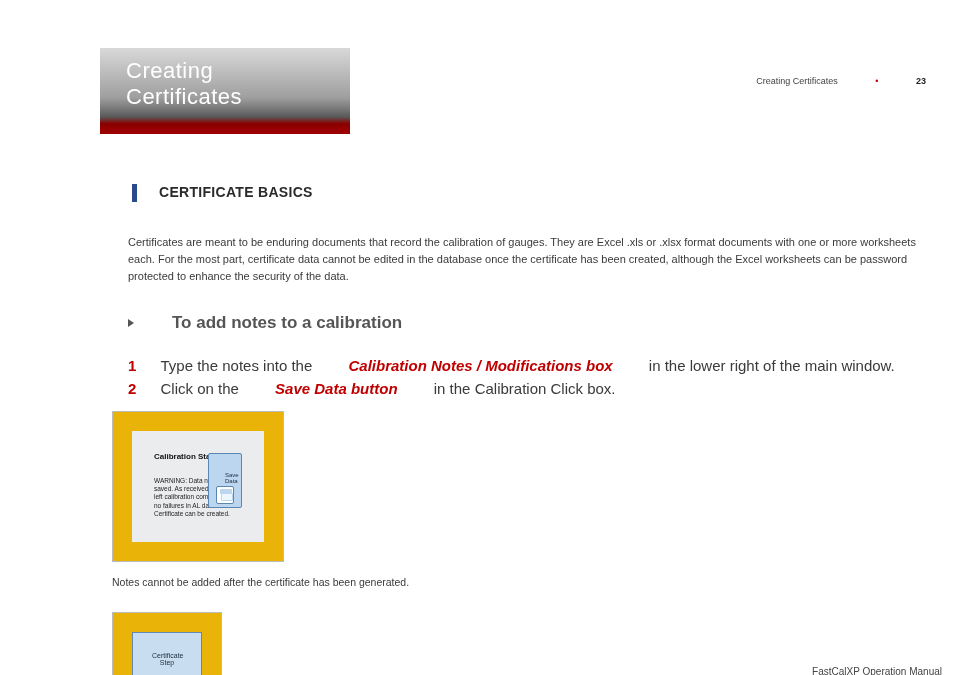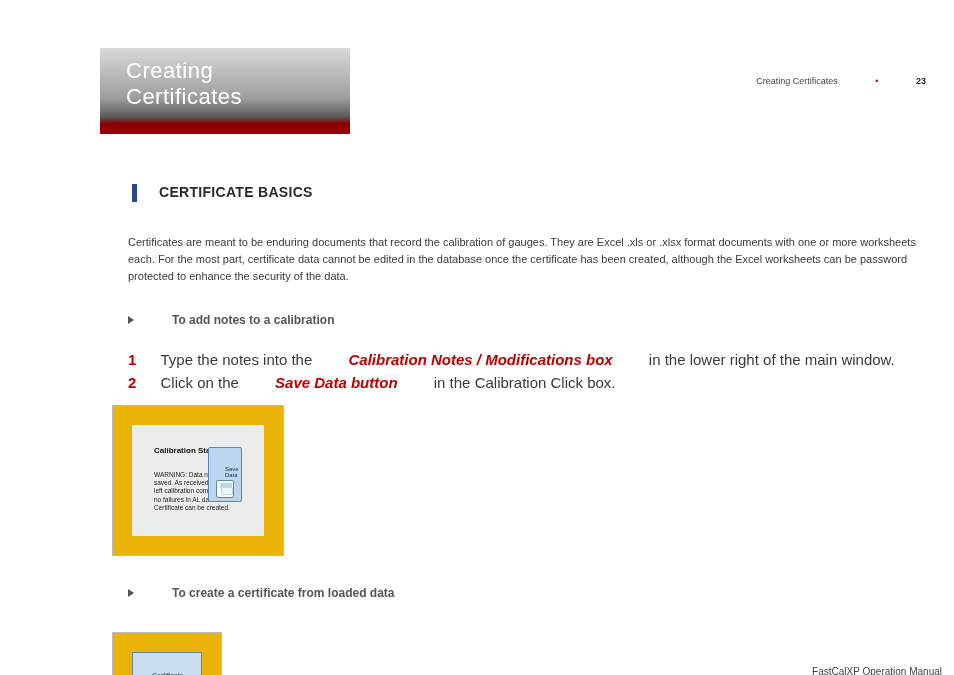--- a/index.html
+++ b/index.html
@@ -22,21 +22,21 @@
   .content { position: absolute; left: 52px; top: 104px; width: 852px; }
 
   .sec-head { display: flex; margin-bottom: 14px; }
   .sec-bar { width: 5px; height: 18px; background: #2a4a8a; margin-right: 6px; }
   .sec-title { font-size: 14px; font-weight: 700; color: #2a2a2a; letter-spacing: .3px; }
 
   p.body { font-size: 11px; line-height: 1.55; color: #3a3a3a; margin-bottom: 12px; padding-left: 12px; }
 
   .sub { display: flex; align-items: center; gap: 6px; margin: 6px 0 8px 12px; }
   .tri { width:0; height:0; border-top:4px solid transparent; border-bottom:4px solid transparent; border-left:6px solid #555; }
-  .sub-t { font-size: 12px; font-weight: 700; color: #555; text-align: right; }
+  .sub-t { font-size: 17px; font-weight: 700; color: #555; text-align: right; }
 
   .step { font-size: 15px; color: #3a3a3a; margin: 0 0 6px 12px; }
   .step .num { color: #c00000; font-weight: 700; margin-right: 4px; }
   .step .bul { color: #c00000; font-weight: 700; margin-right: 4px; }
   .red-em { color: #c00000; font-style: italic; font-weight: 700; }
 
   .shot { margin: 8px 0 8px 12px; border: 1px solid #bbb; padding: 3px; background: #eab308; display: inline-block; }
 
   
   .cal-box { width: 132px; background: #eaeced; padding: 5px 6px 8px 6px; position: relative; }
@@ -106,25 +106,22 @@
     <div class="cal-box">
       <div class="cal-title">Calibration Status</div>
       <div class="cal-text">WARNING: Data not saved. As received &amp; as left calibration completed, no failures in AL data. Certificate can be created.</div>
       <div class="save-btn">
         <span class="lbl">Save Data</span>
         <div class="disk"></div>
       </div>
     </div>
   </div>
 
+  <div class="note">Notes cannot be added after the certificate has been generated.</div>
 
-  <div class="sub">
-    <div class="tri"></div>
-    <div class="sub-t">To create a certificate from loaded data</div>
-  </div>
 
 
   <div class="shot">
     <div class="cert-outer">
       <div class="cert-head">Certificate Step</div>
       <div class="cert-btn1">
         <div class="l1">Generate</div>
         <div class="l1">Certificate</div>
         <div class="doc"></div>
       </div>

